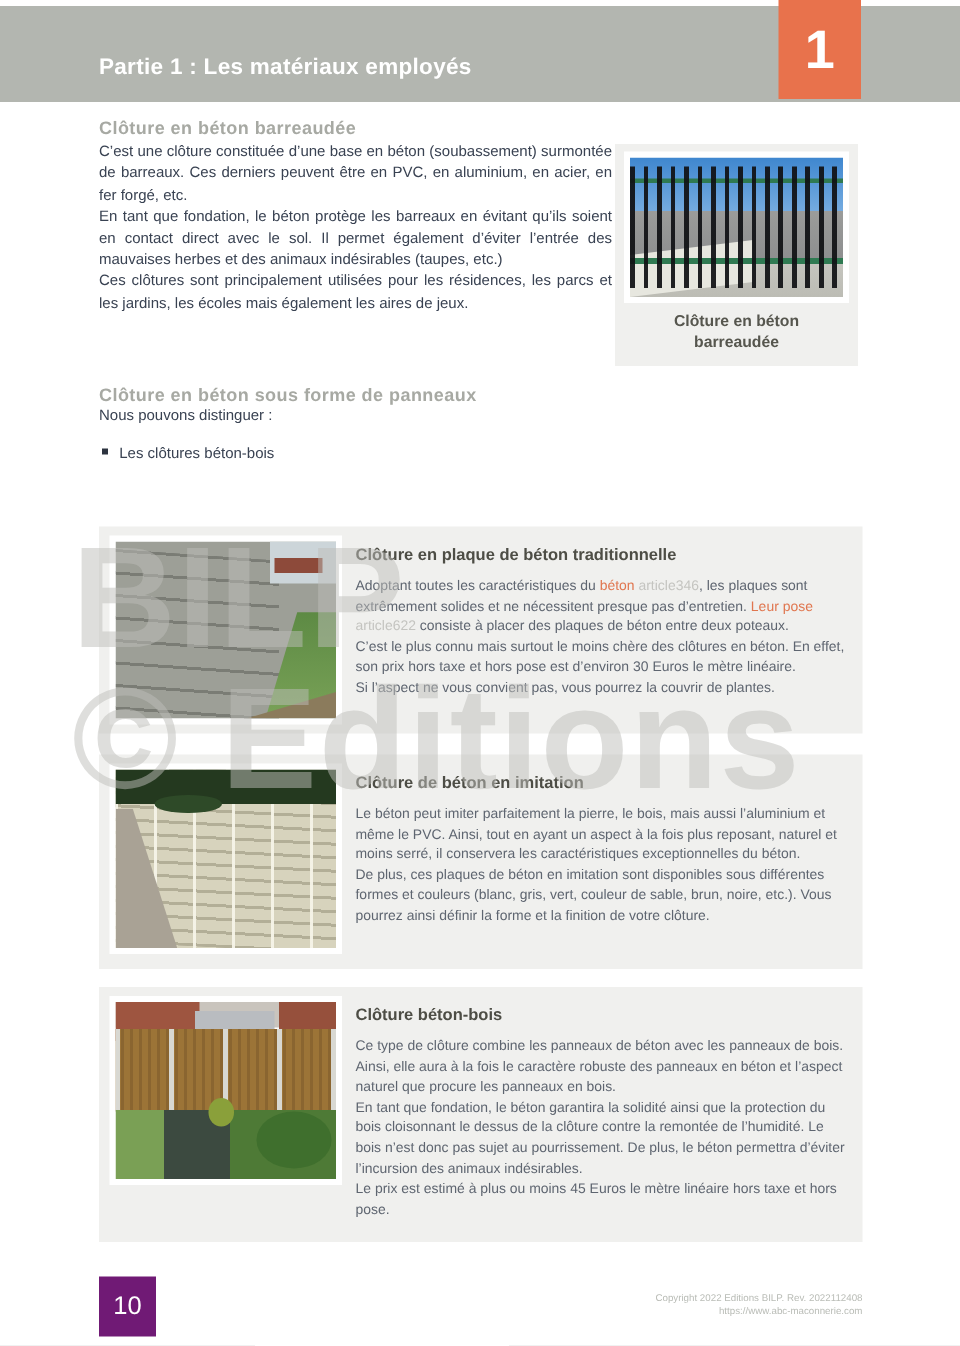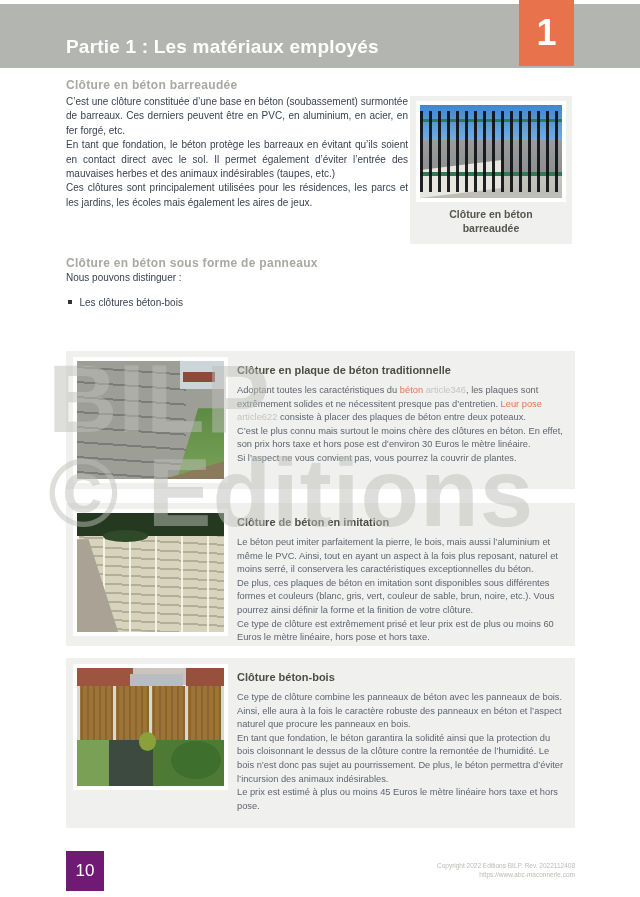--- a/index.html
+++ b/index.html
@@ -1,21 +1,21 @@
 <!DOCTYPE html>
 <html><head>
 <meta charset="utf-8">
 <style>
   html,body{margin:0;padding:0;background:#e8e8e8;}
   .page{position:relative;width:640px;height:897px;background:#ffffff;margin:0 auto;
         font-family:"Liberation Sans",sans-serif;overflow:hidden;}
 
   
   .band{position:absolute;top:4px;left:0;width:640px;height:64px;background:#b3b6b0;}
-  .part-title{position:absolute;left:66px;top:36px;font-size:19px;font-weight:bold;color:#ffffff;letter-spacing:.2px;}
+  .part-title{position:absolute;left:66px;top:36px;font-size:15px;font-weight:bold;color:#ffffff;letter-spacing:.2px;}
   .chapter-tab{position:absolute;left:519px;top:0;width:55px;height:66px;background:#e8724c;
                color:#ffffff;font-size:36px;font-weight:bold;display:flex;align-items:center;justify-content:center;}
 
   
   .sec-h{position:absolute;left:66px;font-size:12px;font-weight:bold;color:#a7a9a3;letter-spacing:.3px;}
 
   
   .body-text{position:absolute;left:66px;top:95px;width:342px;font-size:10px;line-height:14.4px;
              color:#394252;text-align:justify;}
   .body-text p{margin:0;}
@@ -154,21 +154,20 @@
         <div class="c-posts"></div>
         <div class="c-hedge"></div>
         <div class="c-hedge2"></div>
         <div class="c-path"></div>
       </div>
     </div>
     <div class="btitle">Clôture de béton en imitation</div>
     <div class="btext">
       <p>Le béton peut imiter parfaitement la pierre, le bois, mais aussi l’aluminium et même le PVC. Ainsi, tout en ayant un aspect à la fois plus reposant, naturel et moins serré, il conservera les caractéristiques exceptionnelles du béton.</p>
       <p>De plus, ces plaques de béton en imitation sont disponibles sous différentes formes et couleurs (blanc, gris, vert, couleur de sable, brun, noire, etc.). Vous pourrez ainsi définir la forme et la finition de votre clôture.</p>
-      <p>Ce type de clôture est extrêmement prisé et leur prix est de plus ou moins 60 Euros le mètre linéaire, hors pose et hors taxe.</p>
     </div>
   </div>
 
   <div class="cbox" style="top:658px;height:170px;">
     <div class="photo-frame" style="height:126px;">
       <div class="ph">
         <div class="d-sky"></div>
         <div class="d-brick"></div>
         <div class="d-brick2"></div>
         <div class="d-roof"></div>

